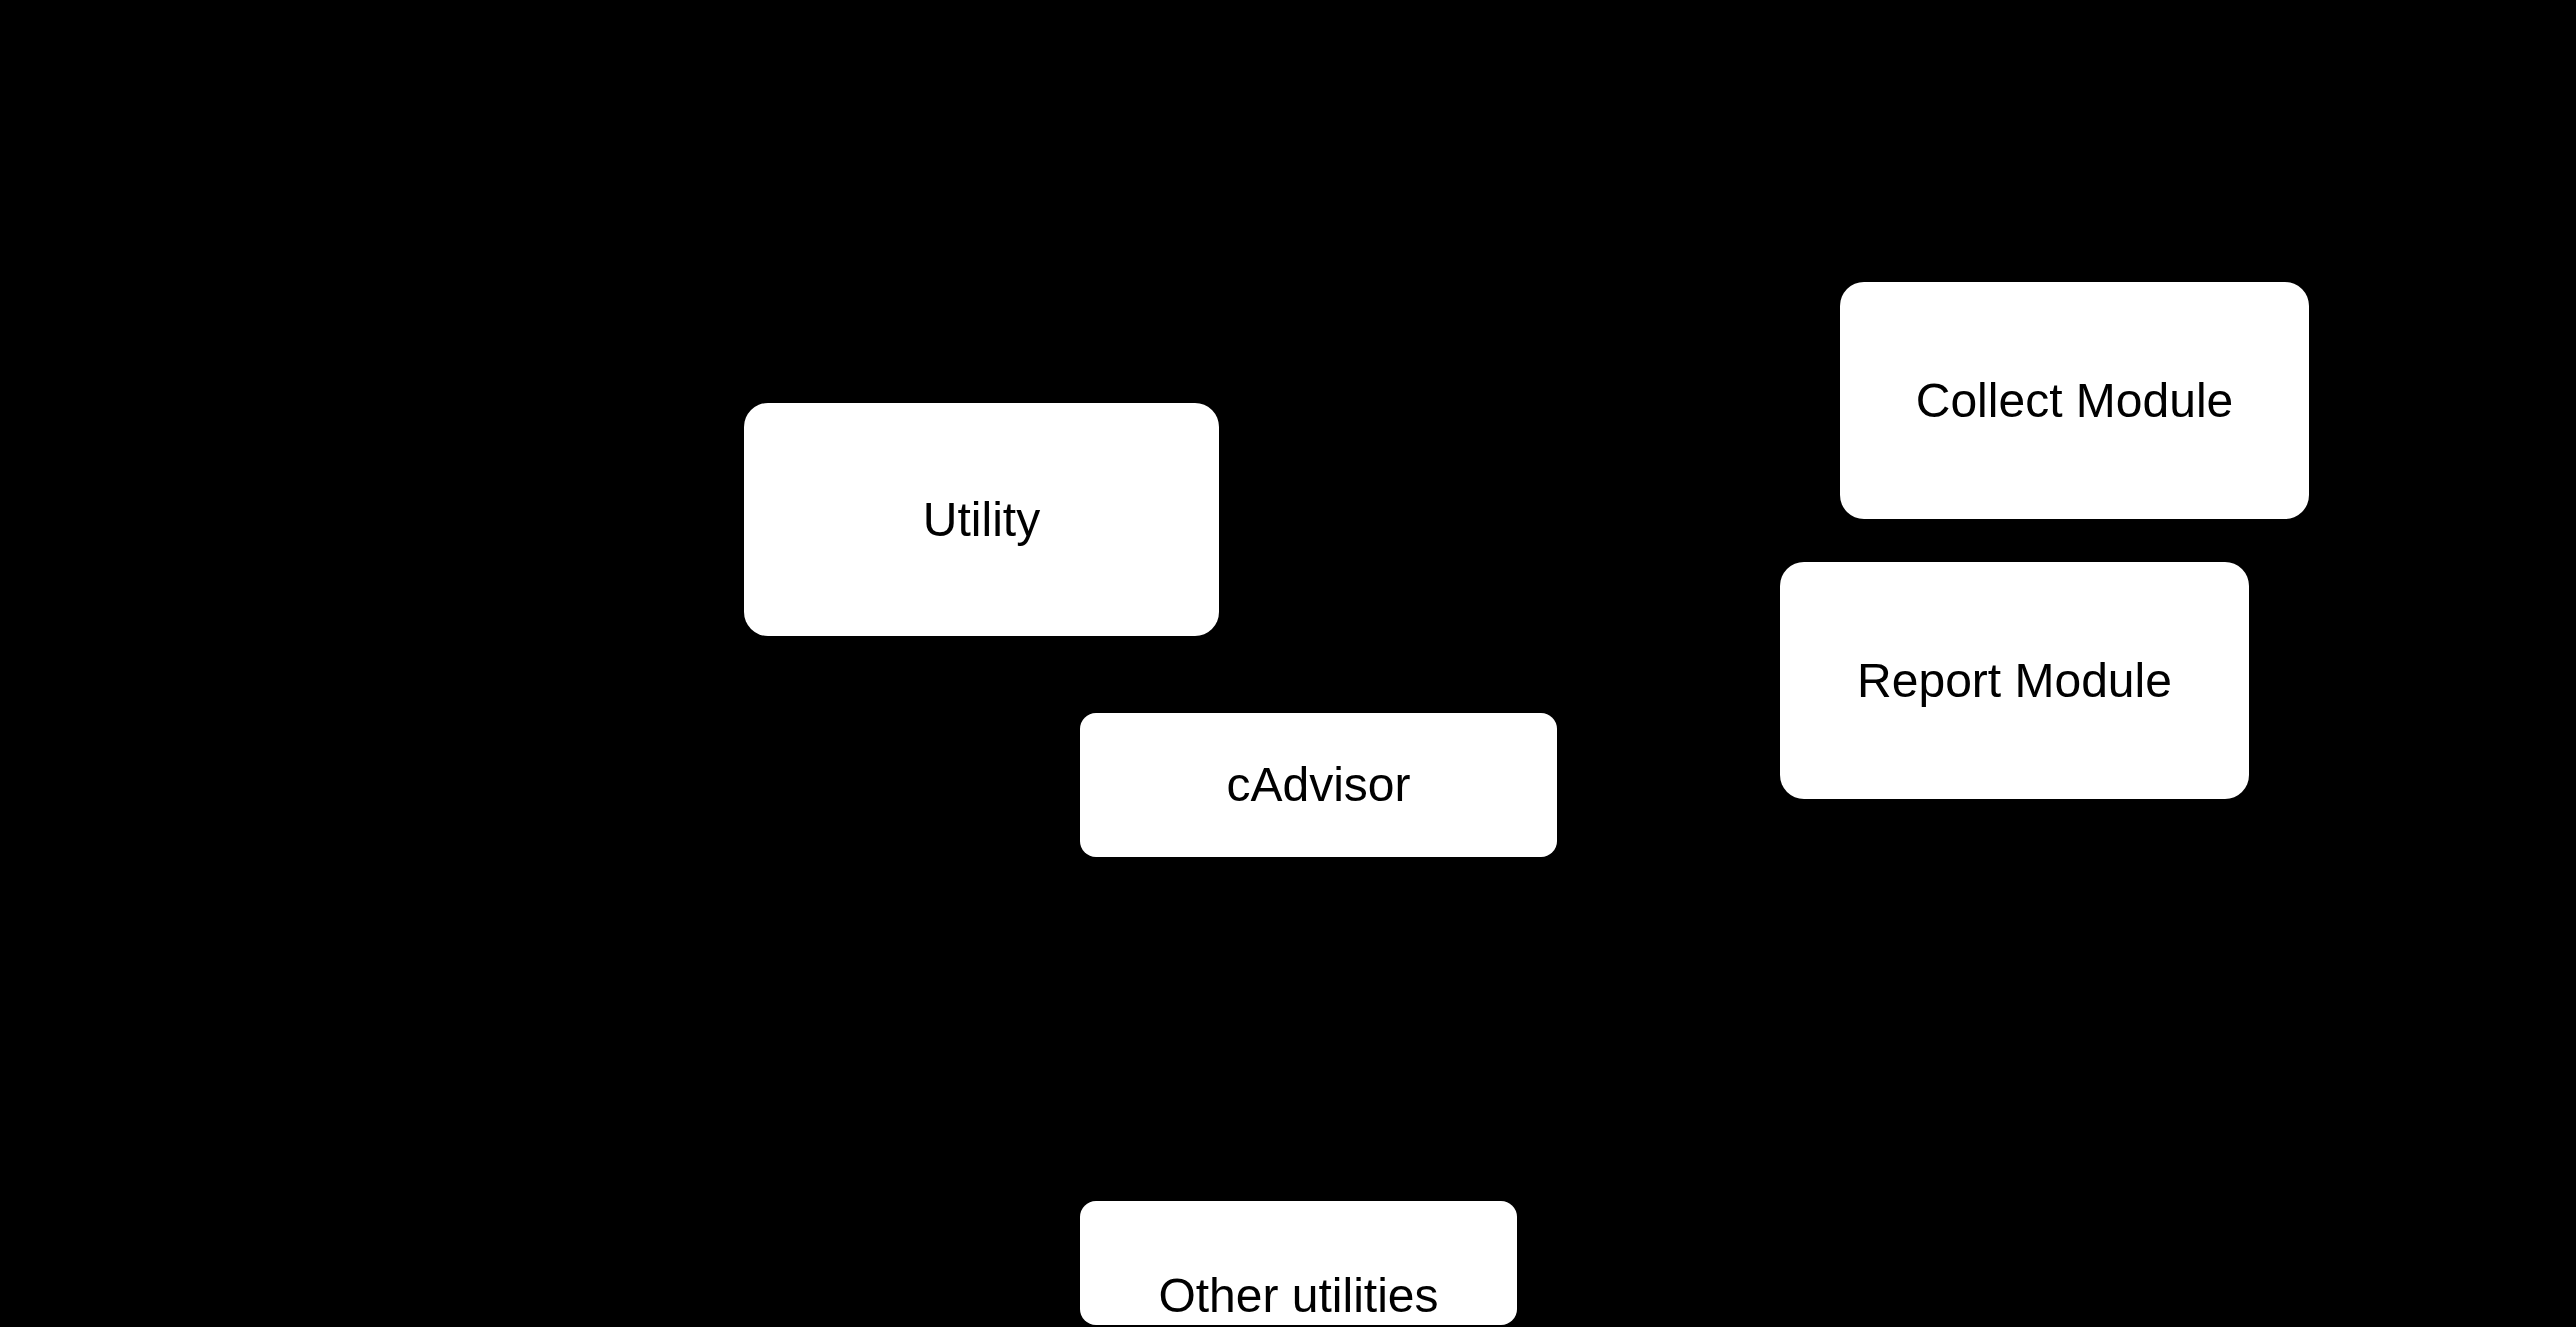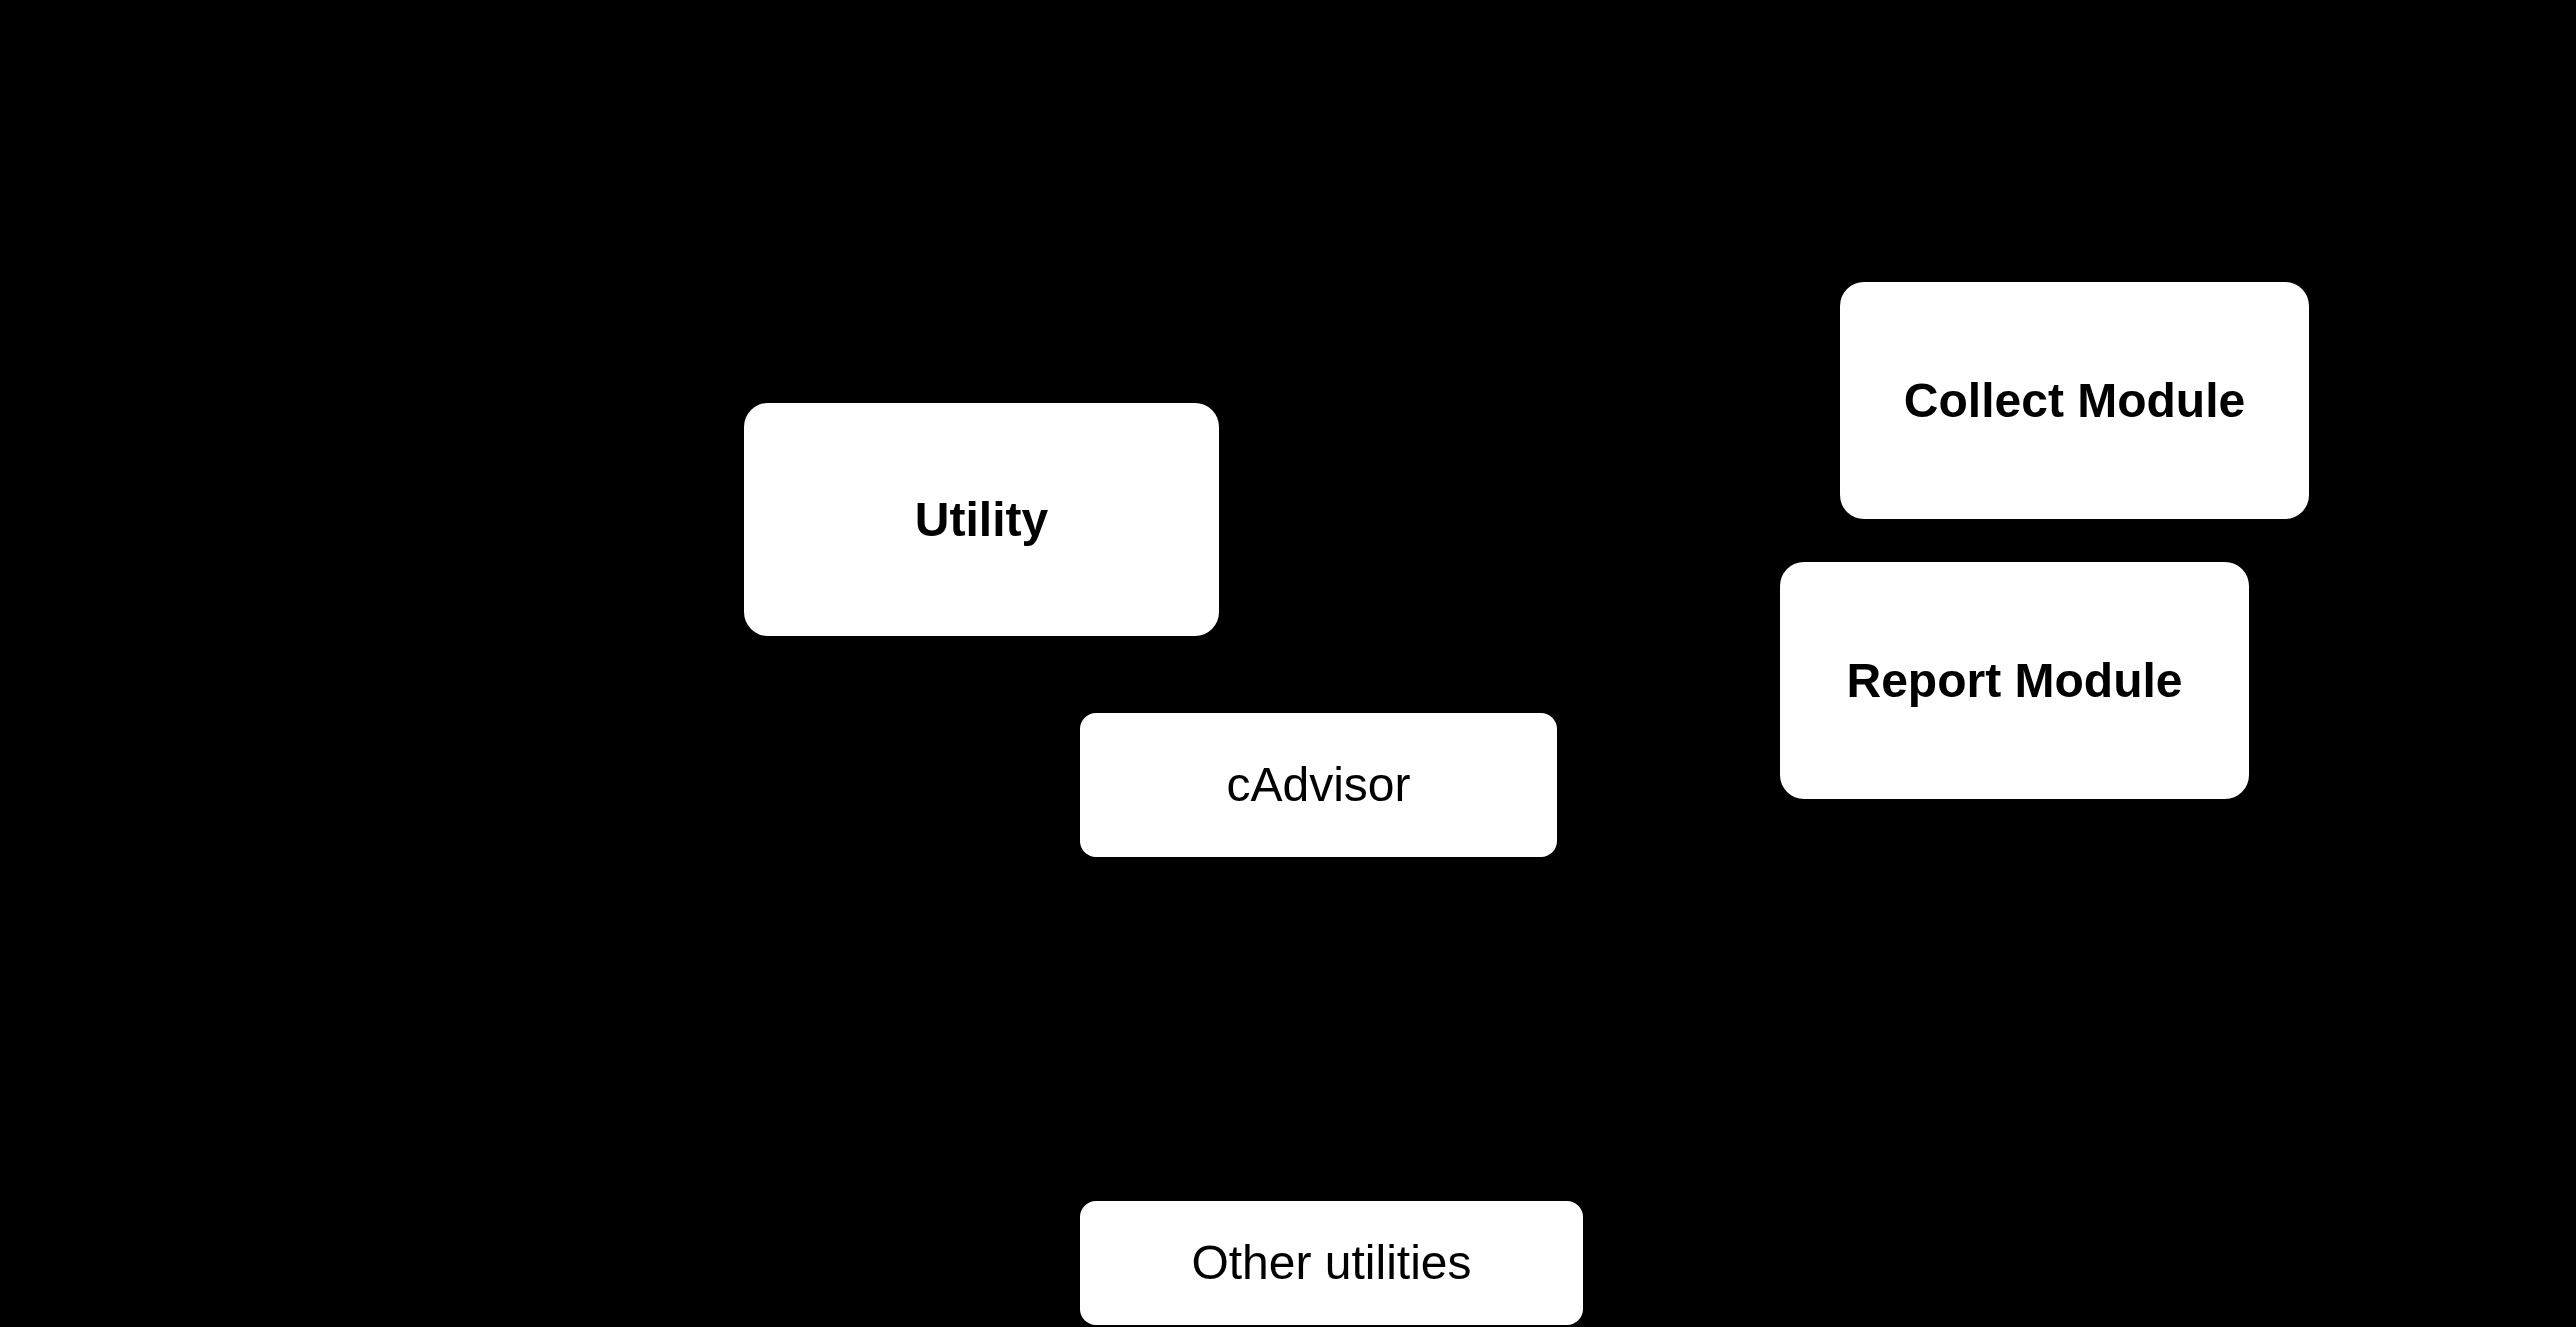--- a/index.html
+++ b/index.html
@@ -24,32 +24,32 @@
     background: #ffffff;
     color: #000000;
     display: flex;
     align-items: center;
     justify-content: center;
     text-align: center;
     font-size: 48px;
     line-height: 1.2;
     white-space: nowrap;
   }
-  .node.lg { border-radius: 24px; font-weight: bold; }
+  .node.lg { border-radius: 24px; }
   .node.sm { border-radius: 16px; }
 
   
   #n-user-inputs     { left: 3px;    top: 403px;  width: 476px; height: 233px; }
   #n-utility         { left: 744px;  top: 403px;  width: 475px; height: 233px; }
   #n-collect-module  { left: 1840px; top: 282px;  width: 469px; height: 237px; }
   #n-report-module   { left: 1780px; top: 562px;  width: 469px; height: 237px; }
   #n-cadvisor        { left: 1080px; top: 713px;  width: 477px; height: 144px; }
   #n-go-ftw          { left: 1080px; top: 880px;  width: 477px; height: 124px; }
   #n-locust          { left: 1080px; top: 1040px; width: 477px; height: 124px; }
-  #n-other-utilities { left: 1080px; top: 1201px; width: 503px; height: 124px; }
+  #n-other-utilities { left: 1080px; top: 1201px; width: 437px; height: 124px; align-items: flex-end; }
 </style>
 </head>
 <body>
 
 <div class="diagram-canvas">
 
 
   <div class="node lg" id="n-utility">
     <span>Utility</span>
   </div>

